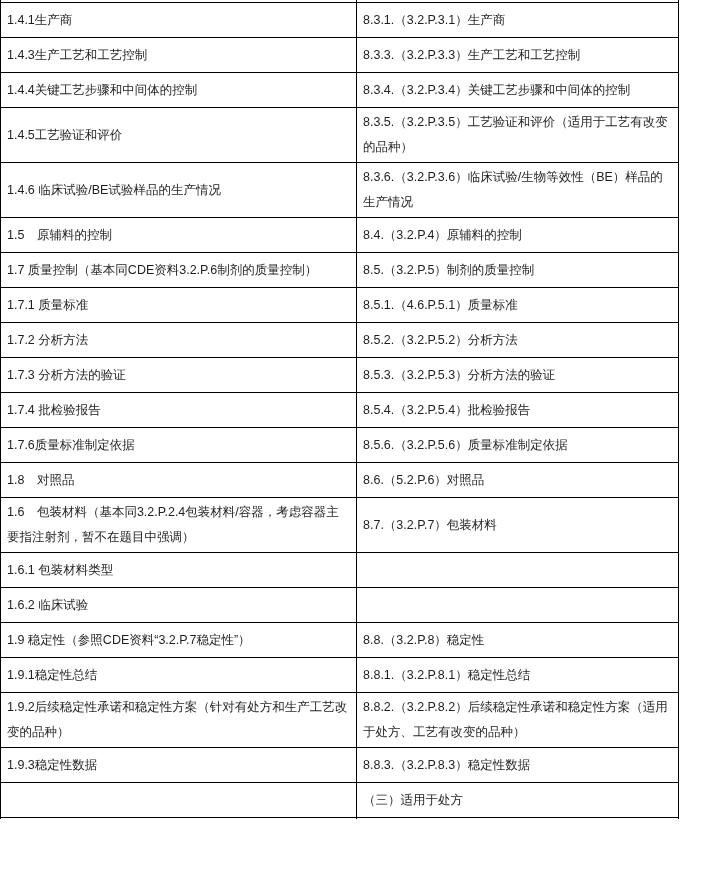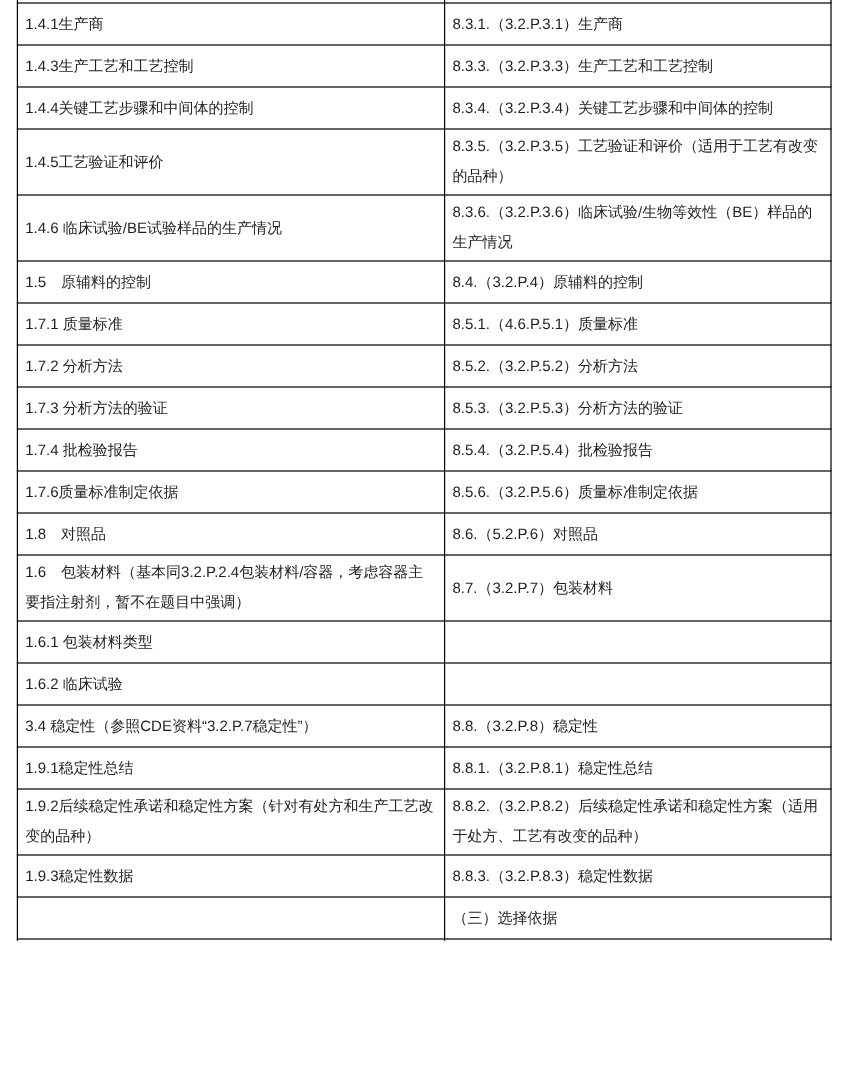--- a/index.html
+++ b/index.html
@@ -12,21 +12,21 @@
     width: 718px;
     height: 889px;
     overflow: hidden;
     background: #ffffff;
     font-family: "Liberation Sans", "DejaVu Sans", sans-serif;
   }
   table.doc-table {
     border-collapse: collapse;
     table-layout: fixed;
     width: 678px;
-    margin-left: 14px;
+    margin-left: 0;
     margin-top: 0;
   }
   table.doc-table col.c-left  { width: 356px; }
   table.doc-table col.c-right { width: 322px; }
   table.doc-table td {
     border: 1px solid #000000;
     padding: 2px 6px;
     height: 30px;
     vertical-align: middle;
     font-size: 12.5px;
@@ -80,20 +80,24 @@
         </tr>
         <tr>
           <td>1.4.6 临床试验/BE试验样品的生产情况</td>
           <td>8.3.6.（3.2.P.3.6）临床试验/生物等效性（BE）样品的生产情况</td>
         </tr>
         <tr>
           <td>1.5　原辅料的控制</td>
           <td>8.4.（3.2.P.4）原辅料的控制</td>
         </tr>
         <tr>
+          <td>1.7 质量控制（基本同CDE资料3.2.P.6制剂的质量控制）</td>
+          <td>8.5.（3.2.P.5）制剂的质量控制</td>
+        </tr>
+        <tr>
           <td>1.7.1 质量标准</td>
           <td>8.5.1.（4.6.P.5.1）质量标准</td>
         </tr>
         <tr>
           <td>1.7.2 分析方法</td>
           <td>8.5.2.（3.2.P.5.2）分析方法</td>
         </tr>
         <tr>
           <td>1.7.3 分析方法的验证</td>
           <td>8.5.3.（3.2.P.5.3）分析方法的验证</td>
@@ -116,38 +120,38 @@
         </tr>
         <tr>
           <td>1.6.1 包装材料类型</td>
           <td></td>
         </tr>
         <tr>
           <td>1.6.2 临床试验</td>
           <td></td>
         </tr>
         <tr>
-          <td>3.4 稳定性（参照CDE资料“3.2.P.7稳定性”）</td>
+          <td>1.9 稳定性（参照CDE资料“3.2.P.7稳定性”）</td>
           <td>8.8.（3.2.P.8）稳定性</td>
         </tr>
         <tr>
           <td>1.9.1稳定性总结</td>
           <td>8.8.1.（3.2.P.8.1）稳定性总结</td>
         </tr>
         <tr>
           <td>1.9.2后续稳定性承诺和稳定性方案（针对有处方和生产工艺改变的品种）</td>
           <td>8.8.2.（3.2.P.8.2）后续稳定性承诺和稳定性方案（适用于处方、工艺有改变的品种）</td>
         </tr>
         <tr>
           <td>1.9.3稳定性数据</td>
           <td>8.8.3.（3.2.P.8.3）稳定性数据</td>
         </tr>
         <tr>
           <td></td>
-          <td>（三）选择依据</td>
+          <td>（三）适用于处方</td>
         </tr>
         <tr class="partial-bottom">
         <td></td>
         <td></td>
       </tr>
     </tbody>
   </table>
 </div>
 
 </body></html>

